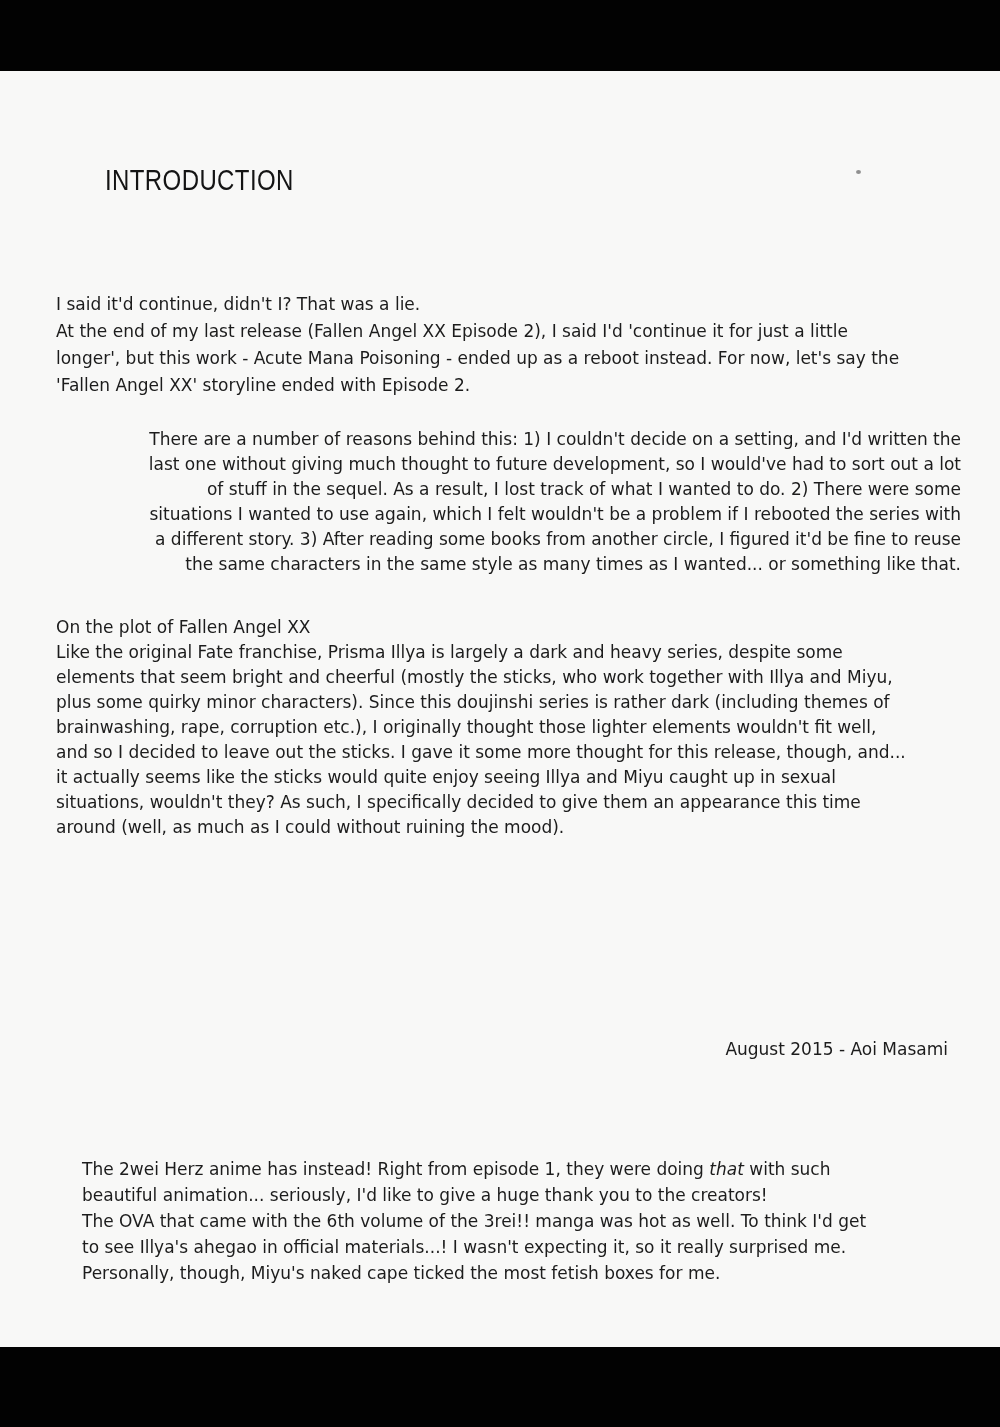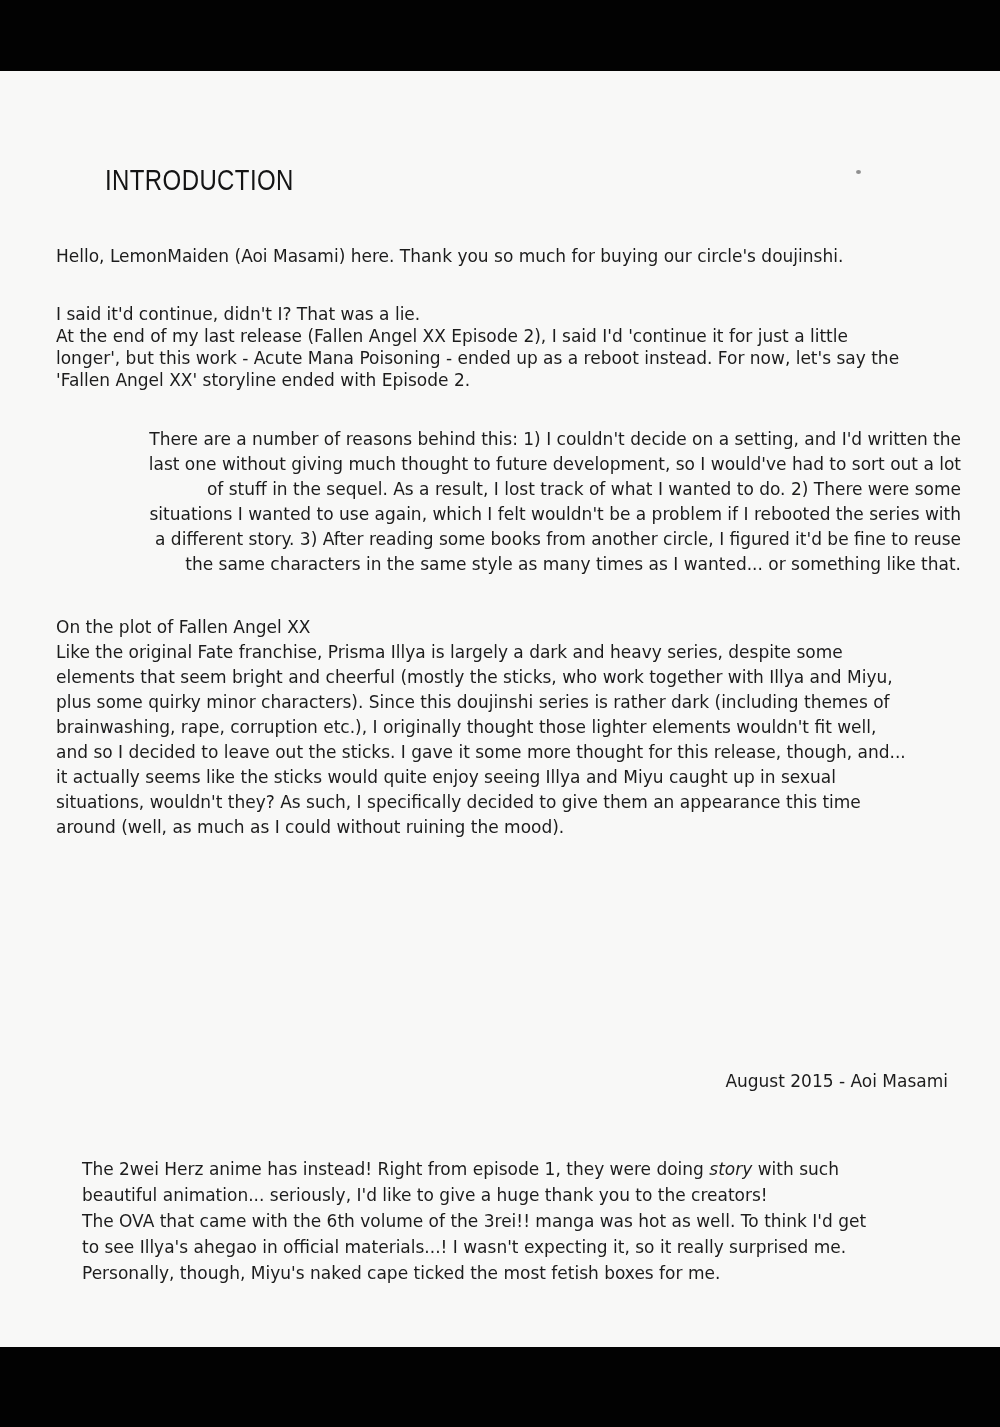--- a/index.html
+++ b/index.html
@@ -14,41 +14,40 @@
     font-size:30px;line-height:1;letter-spacing:0.5px;color:#141414;
     transform:scaleX(0.8);transform-origin:left top;
   }
   .para{
     position:absolute;left:56px;width:905px;margin:0;
     font-family:"DejaVu Sans",sans-serif;
     font-size:17px;line-height:25px;color:#1c1c1c;
     white-space:pre-line;
   }
   .p-greeting{top:173px;}
-  .p-lie{top:232px;line-height:22px;}
+  .p-lie{top:220px;line-height:27px;}
   .p-reasons{top:356px;text-align:right;}
   .p-plot{top:544px;}
   .p-story{top:746px;line-height:26px;}
   .p-anyway{top:856px;line-height:26px;}
-  .p-date{top:966px;left:auto;right:52px;width:auto;white-space:nowrap;text-align:right;margin-top:32px;}
+  .p-date{top:966px;left:auto;right:52px;width:auto;white-space:nowrap;text-align:right;}
   .p-postscript{top:1085px;left:82px;width:890px;line-height:26px;}
   .p-postscript em{font-style:italic;}
   .speck{position:absolute;left:856px;top:99px;width:5px;height:4px;background:#909090;border-radius:50%;}
 </style>
 </head>
 <body>
 
 <div class="screen">
   <div class="bar top"></div>
 
   <div class="paper">
     <h1 class="title">INTRODUCTION</h1>
     <div class="speck"></div>
 
-    <p class="para p-greeting">Hello, LemonMaiden (Aoi Masami) here. Thank you so much for buying our circle's doujinshi.</p>
     <p class="para p-lie">I said it'd continue, didn't I? That was a lie.
 At the end of my last release (Fallen Angel XX Episode 2), I said I'd 'continue it for just a little
 longer', but this work - Acute Mana Poisoning - ended up as a reboot instead. For now, let's say the
 'Fallen Angel XX' storyline ended with Episode 2.</p>
     <p class="para p-reasons">There are a number of reasons behind this: 1) I couldn't decide on a setting, and I'd written the
 last one without giving much thought to future development, so I would've had to sort out a lot
 of stuff in the sequel. As a result, I lost track of what I wanted to do. 2) There were some
 situations I wanted to use again, which I felt wouldn't be a problem if I rebooted the series with
 a different story. 3) After reading some books from another circle, I figured it'd be fine to reuse
 the same characters in the same style as many times as I wanted... or something like that.</p>
@@ -57,21 +56,21 @@
 elements that seem bright and cheerful (mostly the sticks, who work together with Illya and Miyu,
 plus some quirky minor characters). Since this doujinshi series is rather dark (including themes of
 brainwashing, rape, corruption etc.), I originally thought those lighter elements wouldn't fit well,
 and so I decided to leave out the sticks. I gave it some more thought for this release, though, and...
 it actually seems like the sticks would quite enjoy seeing Illya and Miyu caught up in sexual
 situations, wouldn't they? As such, I specifically decided to give them an appearance this time
 around (well, as much as I could without ruining the mood).</p>
 
     <p class="para p-date">August 2015 - Aoi Masami</p>
 
-    <p class="para p-postscript"><span>The 2wei Herz anime has instead! Right from episode 1, they were doing </span><em>story</em><span> with such
+    <p class="para p-postscript"><span>The 2wei Herz anime has instead! Right from episode 1, they were doing </span><em>that</em><span> with such
 beautiful animation... seriously, I'd like to give a huge thank you to the creators!
 The OVA that came with the 6th volume of the 3rei!! manga was hot as well. To think I'd get
 to see Illya's ahegao in official materials...! I wasn't expecting it, so it really surprised me.
 Personally, though, Miyu's naked cape ticked the most fetish boxes for me.</span></p>
   </div>
 
   <div class="bar bottom"></div>
 </div>
 
 </body></html>

